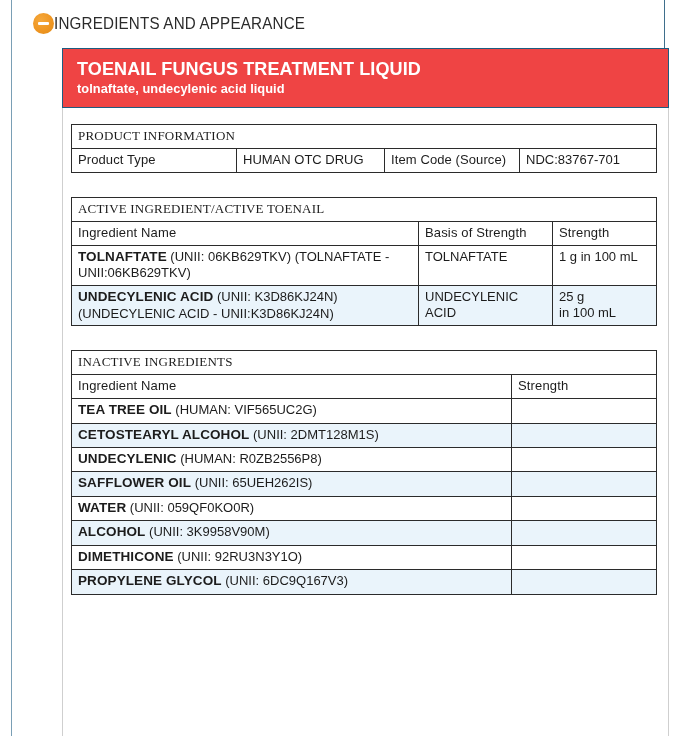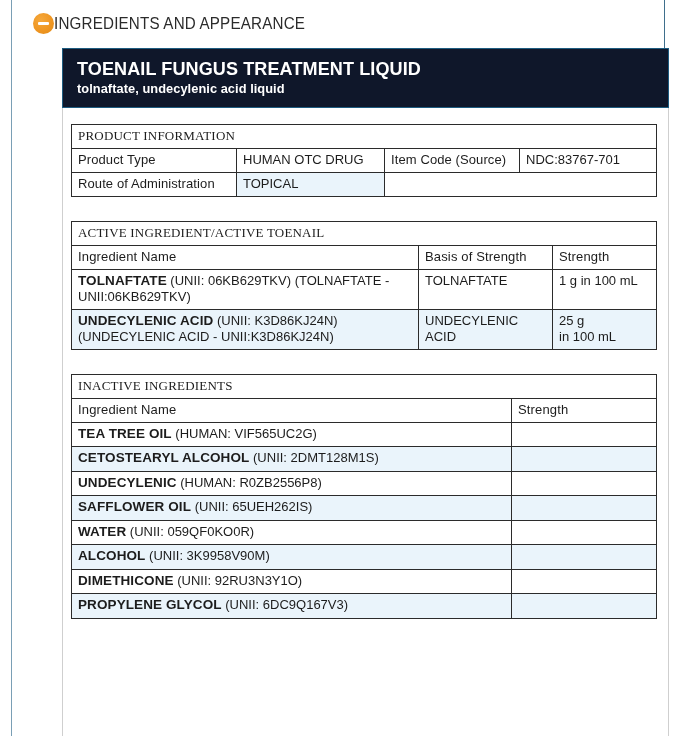--- a/index.html
+++ b/index.html
@@ -69,21 +69,21 @@
   .card {
     position: absolute;
     left: 62px;
     top: 48px;
     width: 607px;
     height: 688px;
     box-sizing: border-box;
   }
 
   .card-header {
-    background: #0f172a;
+    background: #ef4444;
     border: 1px solid #1d5c80;
     box-sizing: border-box;
     padding: 9px 14px 11px 14px;
     color: #ffffff;
   }
   .card-header .h-main {
     font-family: "Liberation Sans Narrow", "Liberation Sans", sans-serif;
     font-size: 19px;
     font-weight: bold;
     letter-spacing: 0.1px;
@@ -214,25 +214,20 @@
       <tbody>
         <tr>
           <td class="bar-head" colspan="4">PRODUCT INFORMATION</td>
         </tr>
         <tr>
           <td class="lbl">Product Type</td>
           <td class="val plain">HUMAN OTC DRUG</td>
           <td class="lbl">Item Code (Source)</td>
           <td class="val plain">NDC:83767-701</td>
         </tr>
-        <tr>
-          <td class="lbl">Route of Administration</td>
-          <td class="val alt plain">TOPICAL</td>
-          <td class="val" colspan="2"></td>
-        </tr>
       </tbody>
     </table>
 
     <div class="spacer-24"></div>
 
     <table class="dt">
       <colgroup>
         <col style="width:347px">
           <col style="width:134px">
           <col style="width:104px">

